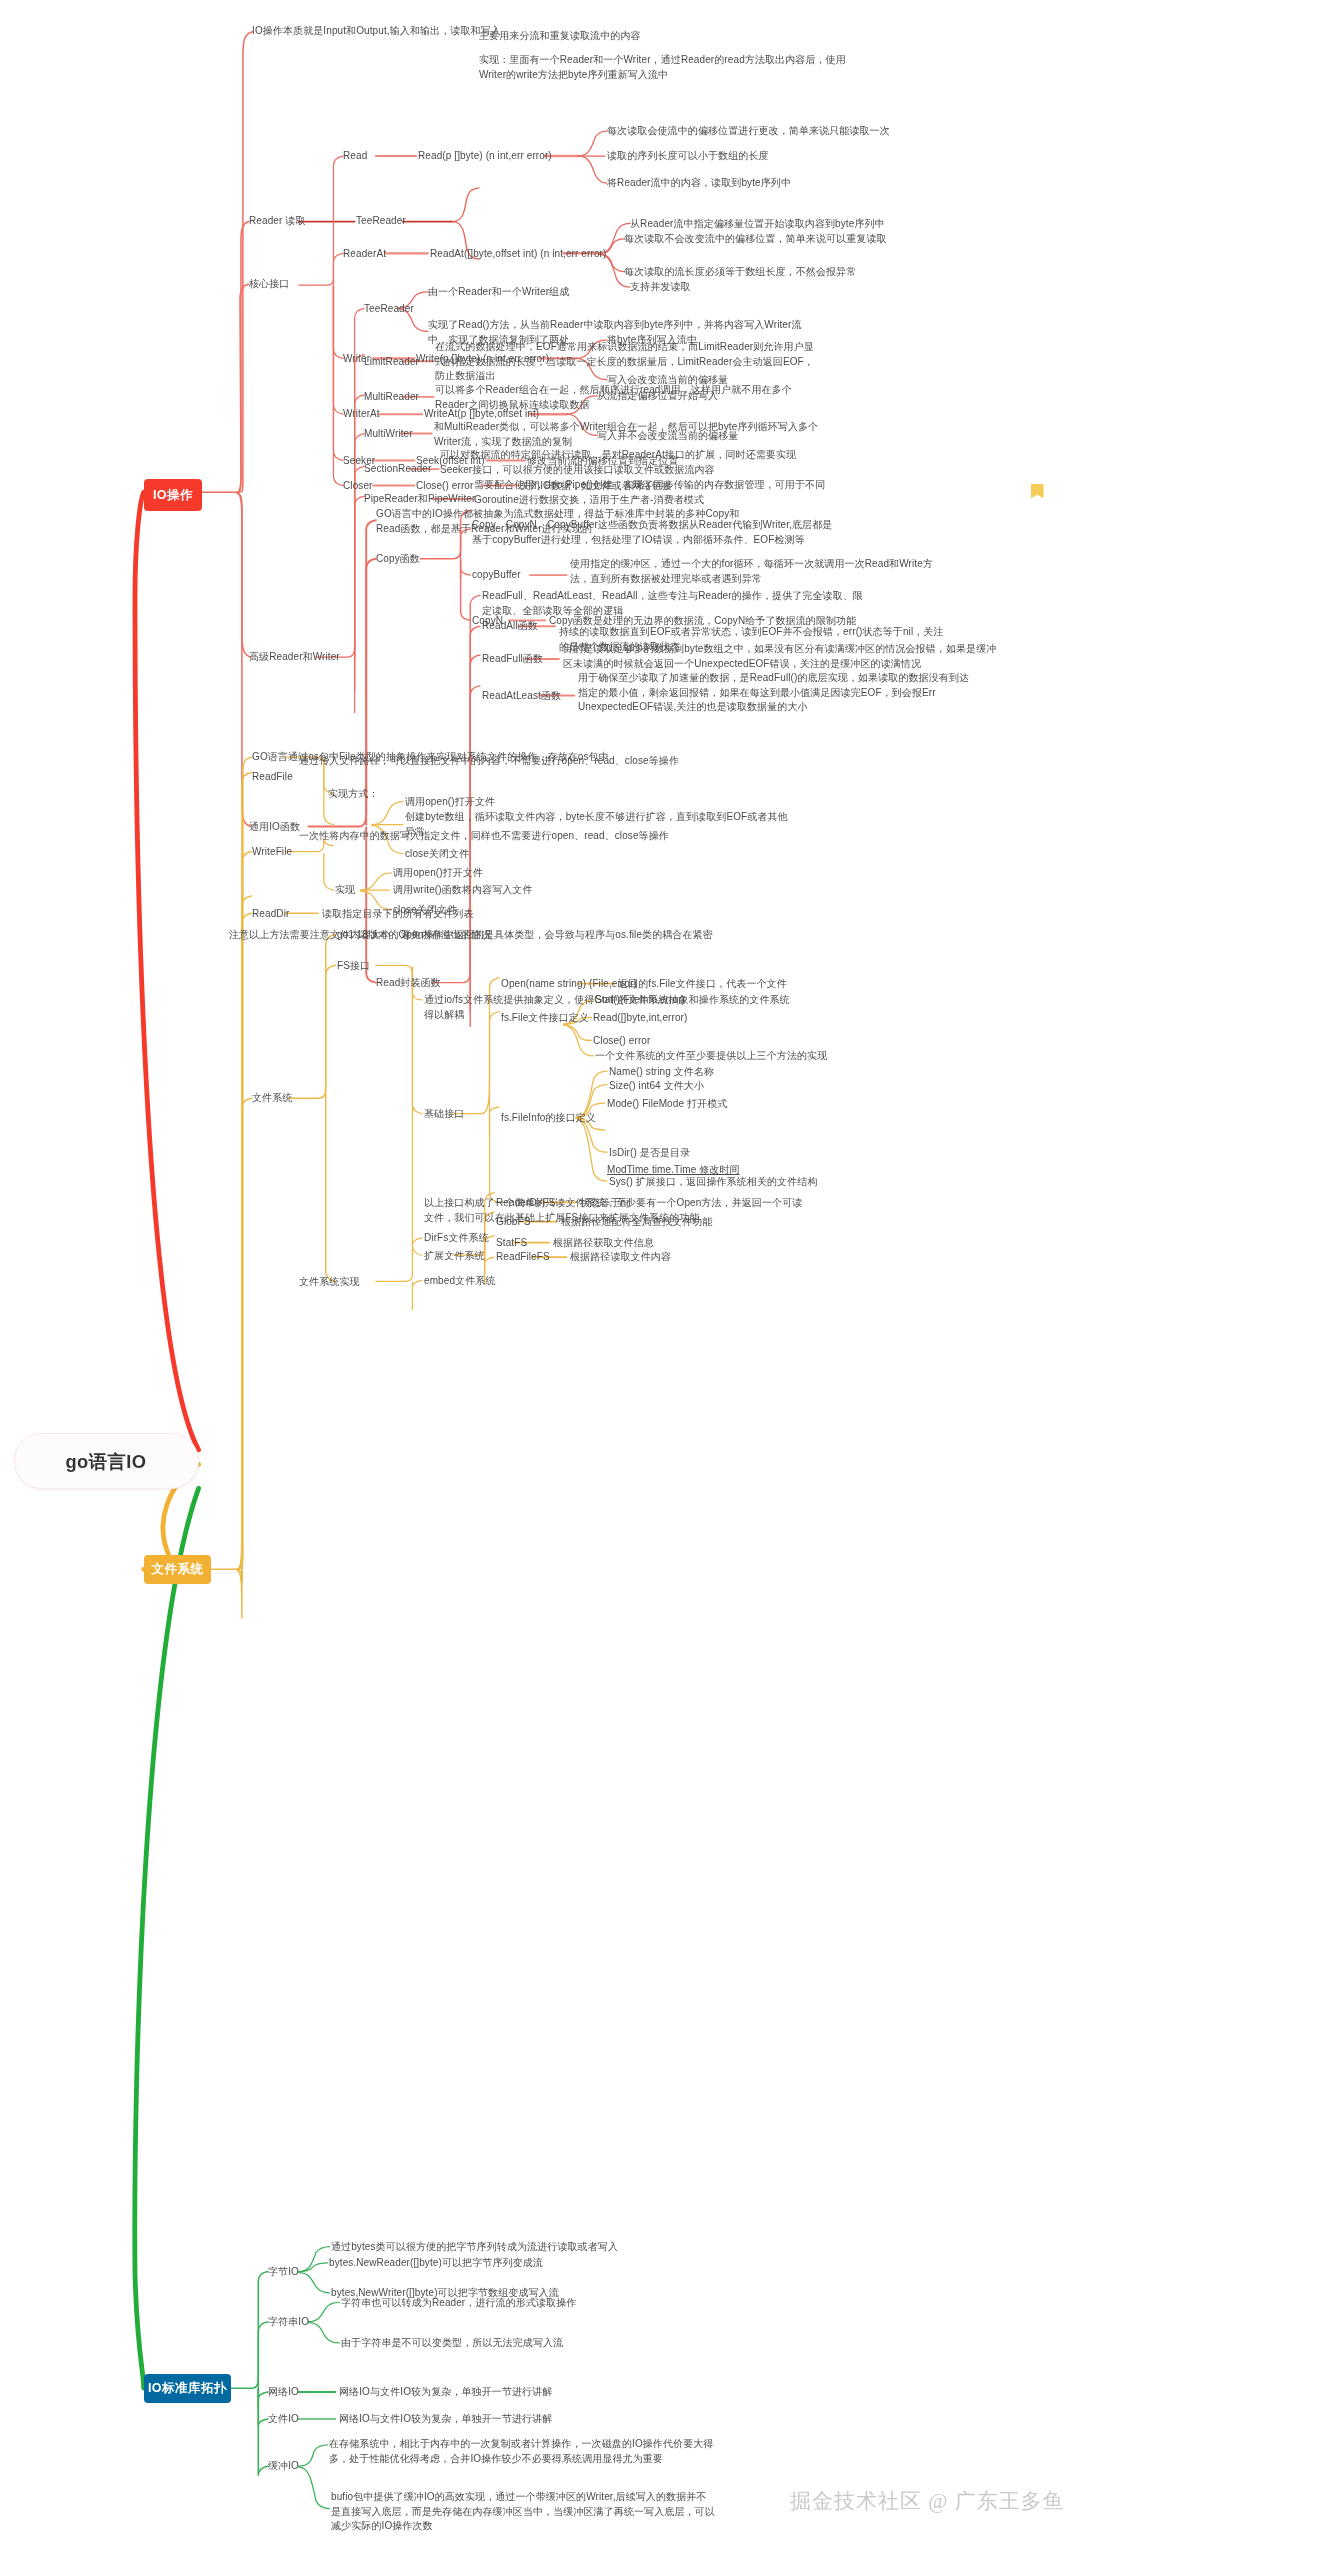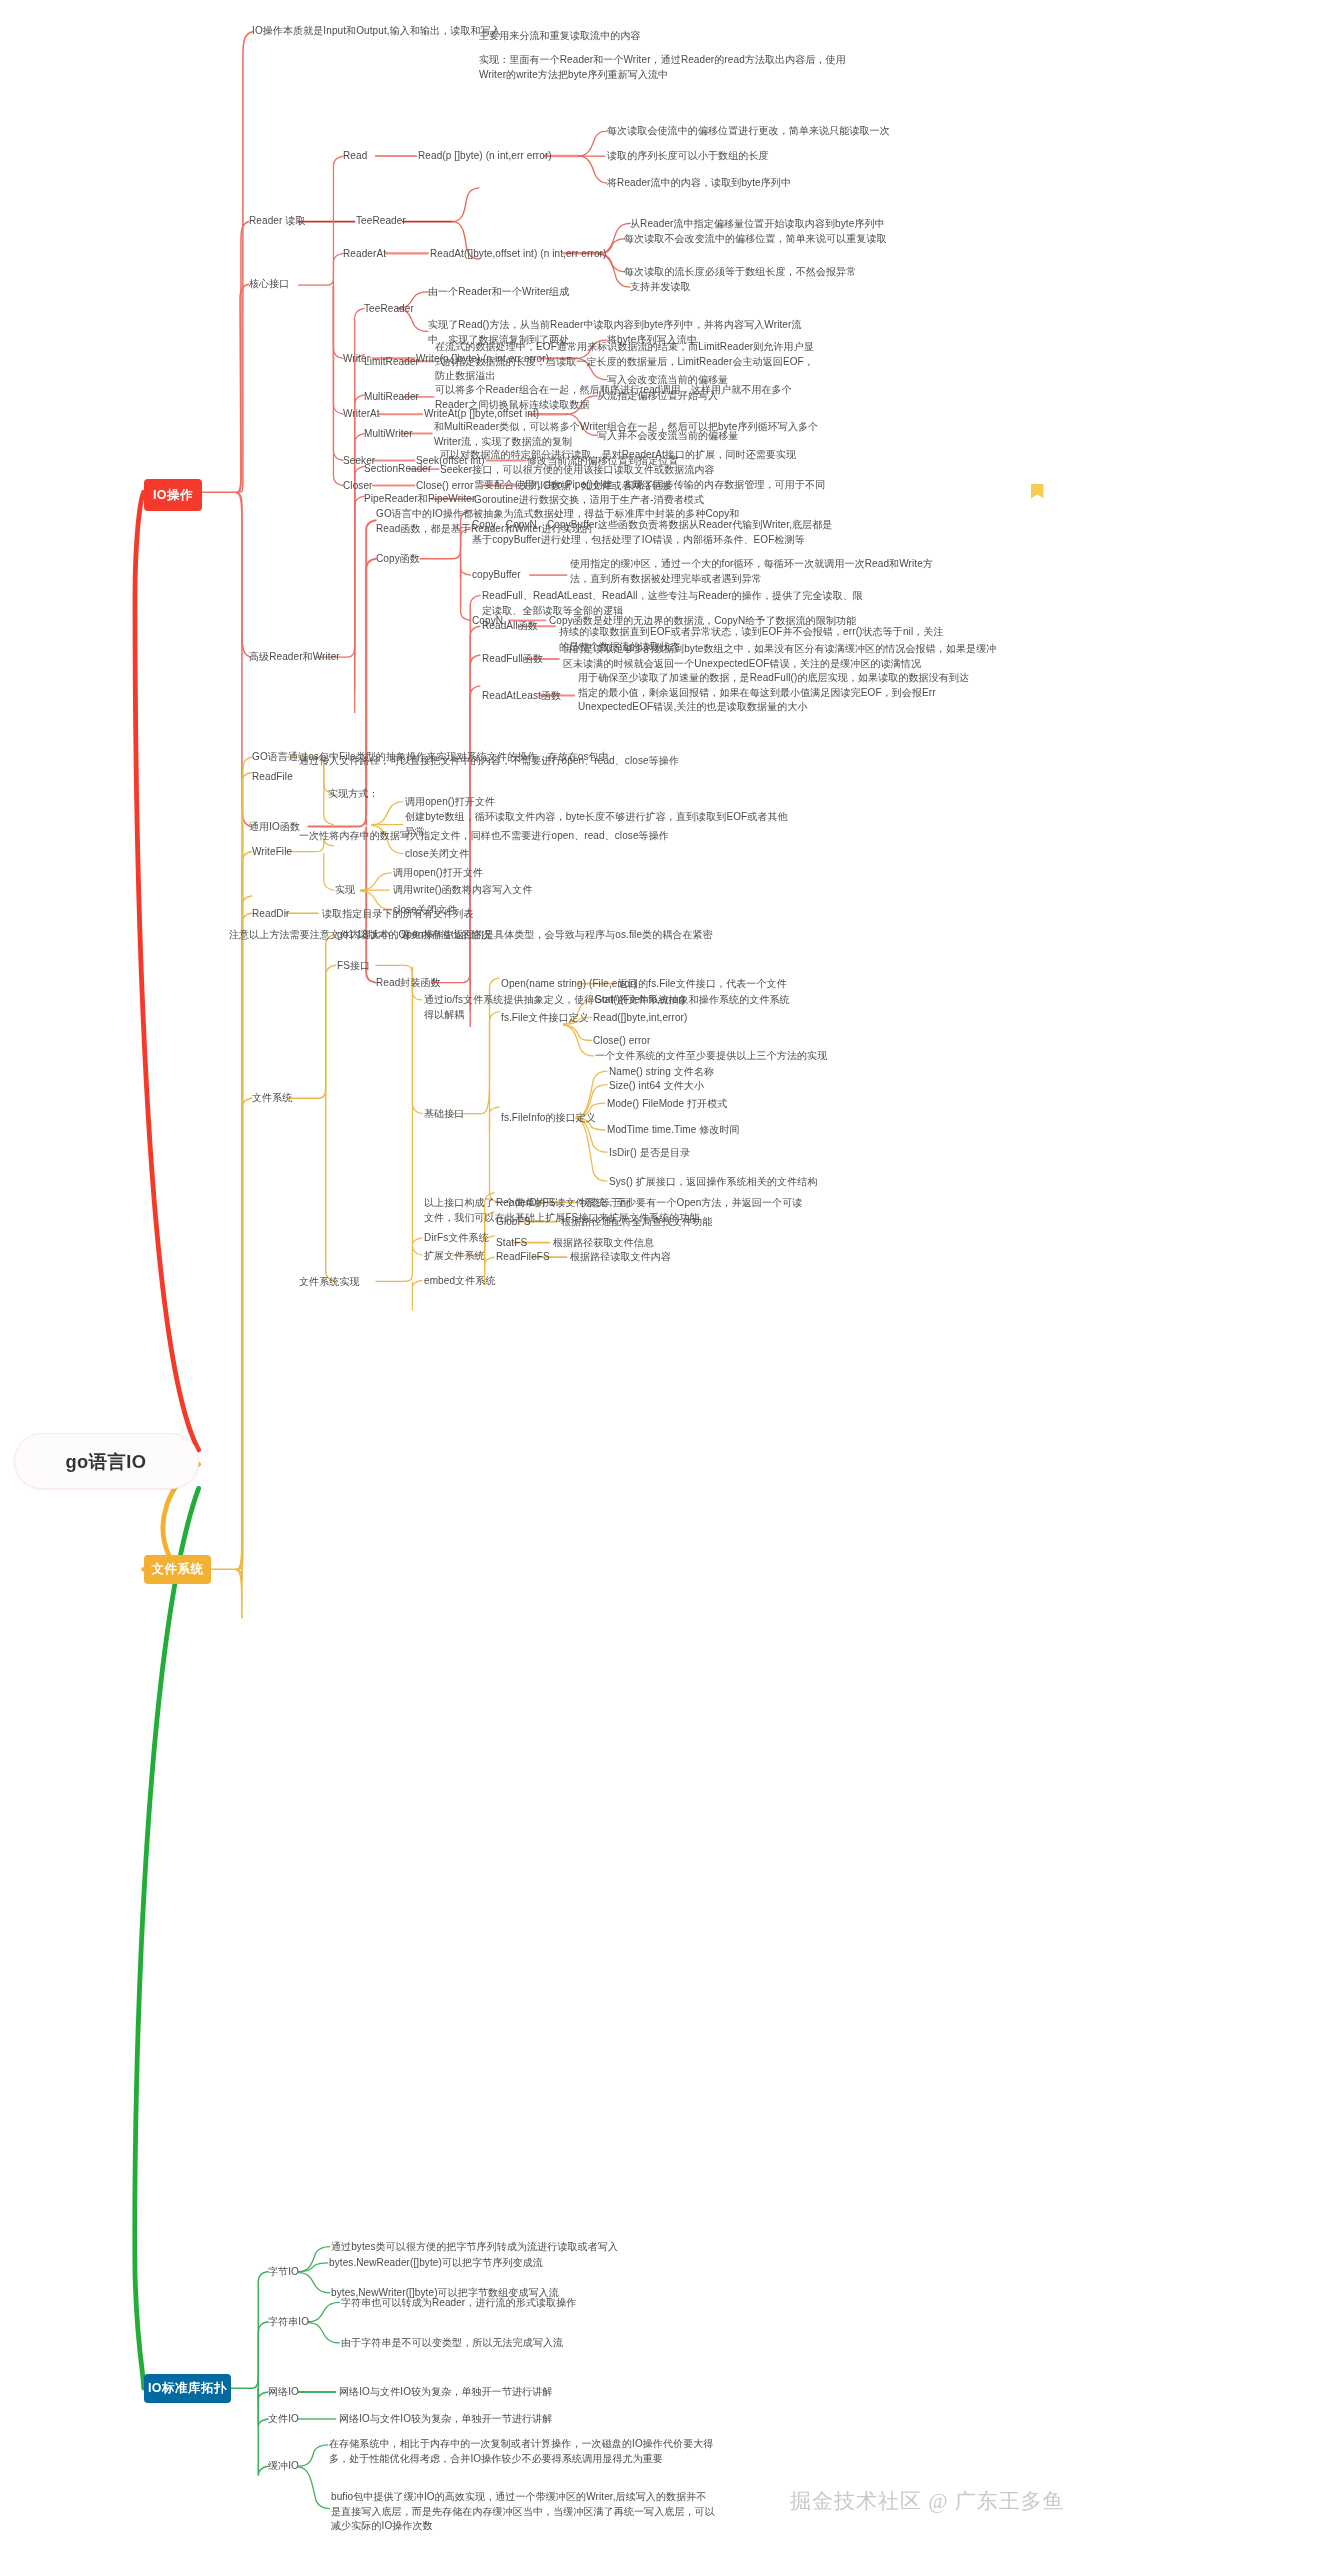--- a/index.html
+++ b/index.html
@@ -395,21 +395,21 @@
   <div class="node" style="left:501px;top:1011px;">fs.File文件接口定义</div>
   <div class="node" style="left:595px;top:993px;">Stat()(FileInfo,error)</div>
   <div class="node" style="left:593px;top:1011px;">Read([]byte,int,error)</div>
   <div class="node" style="left:593px;top:1034px;">Close() error</div>
   <div class="node" style="left:595px;top:1049px;">一个文件系统的文件至少要提供以上三个方法的实现</div>
 
   <div class="node" style="left:501px;top:1111px;">fs.FileInfo的接口定义</div>
   <div class="node" style="left:609px;top:1065px;">Name() string 文件名称</div>
   <div class="node" style="left:609px;top:1079px;">Size() int64 文件大小</div>
   <div class="node" style="left:607px;top:1097px;">Mode() FileMode 打开模式</div>
-  <div class="node" style="left:607px;top:1123px;">ModTime time.Time 修改时间</div>
+  <div class="node" style="left:607px;top:1163px;text-decoration:underline;">ModTime time.Time 修改时间</div>
   <div class="node" style="left:609px;top:1146px;">IsDir() 是否是目录</div>
   <div class="node" style="left:609px;top:1175px;">Sys() 扩展接口，返回操作系统相关的文件结构</div>
 
   <div class="node" style="left:424px;top:1196px;">以上接口构成了一个简单的只读文件系统，至少要有一个Open方法，并返回一个可读
 文件，我们可以在此基础上扩展FS接口来扩展文件系统的功能</div>
 
   <div class="node" style="left:424px;top:1249px;">扩展文件系统</div>
   <div class="node" style="left:496px;top:1196px;">ReaderDirFS</div>
   <div class="node" style="left:580px;top:1196px;">状态等于nil</div>
   <div class="node" style="left:496px;top:1215px;">GlobFS</div>

